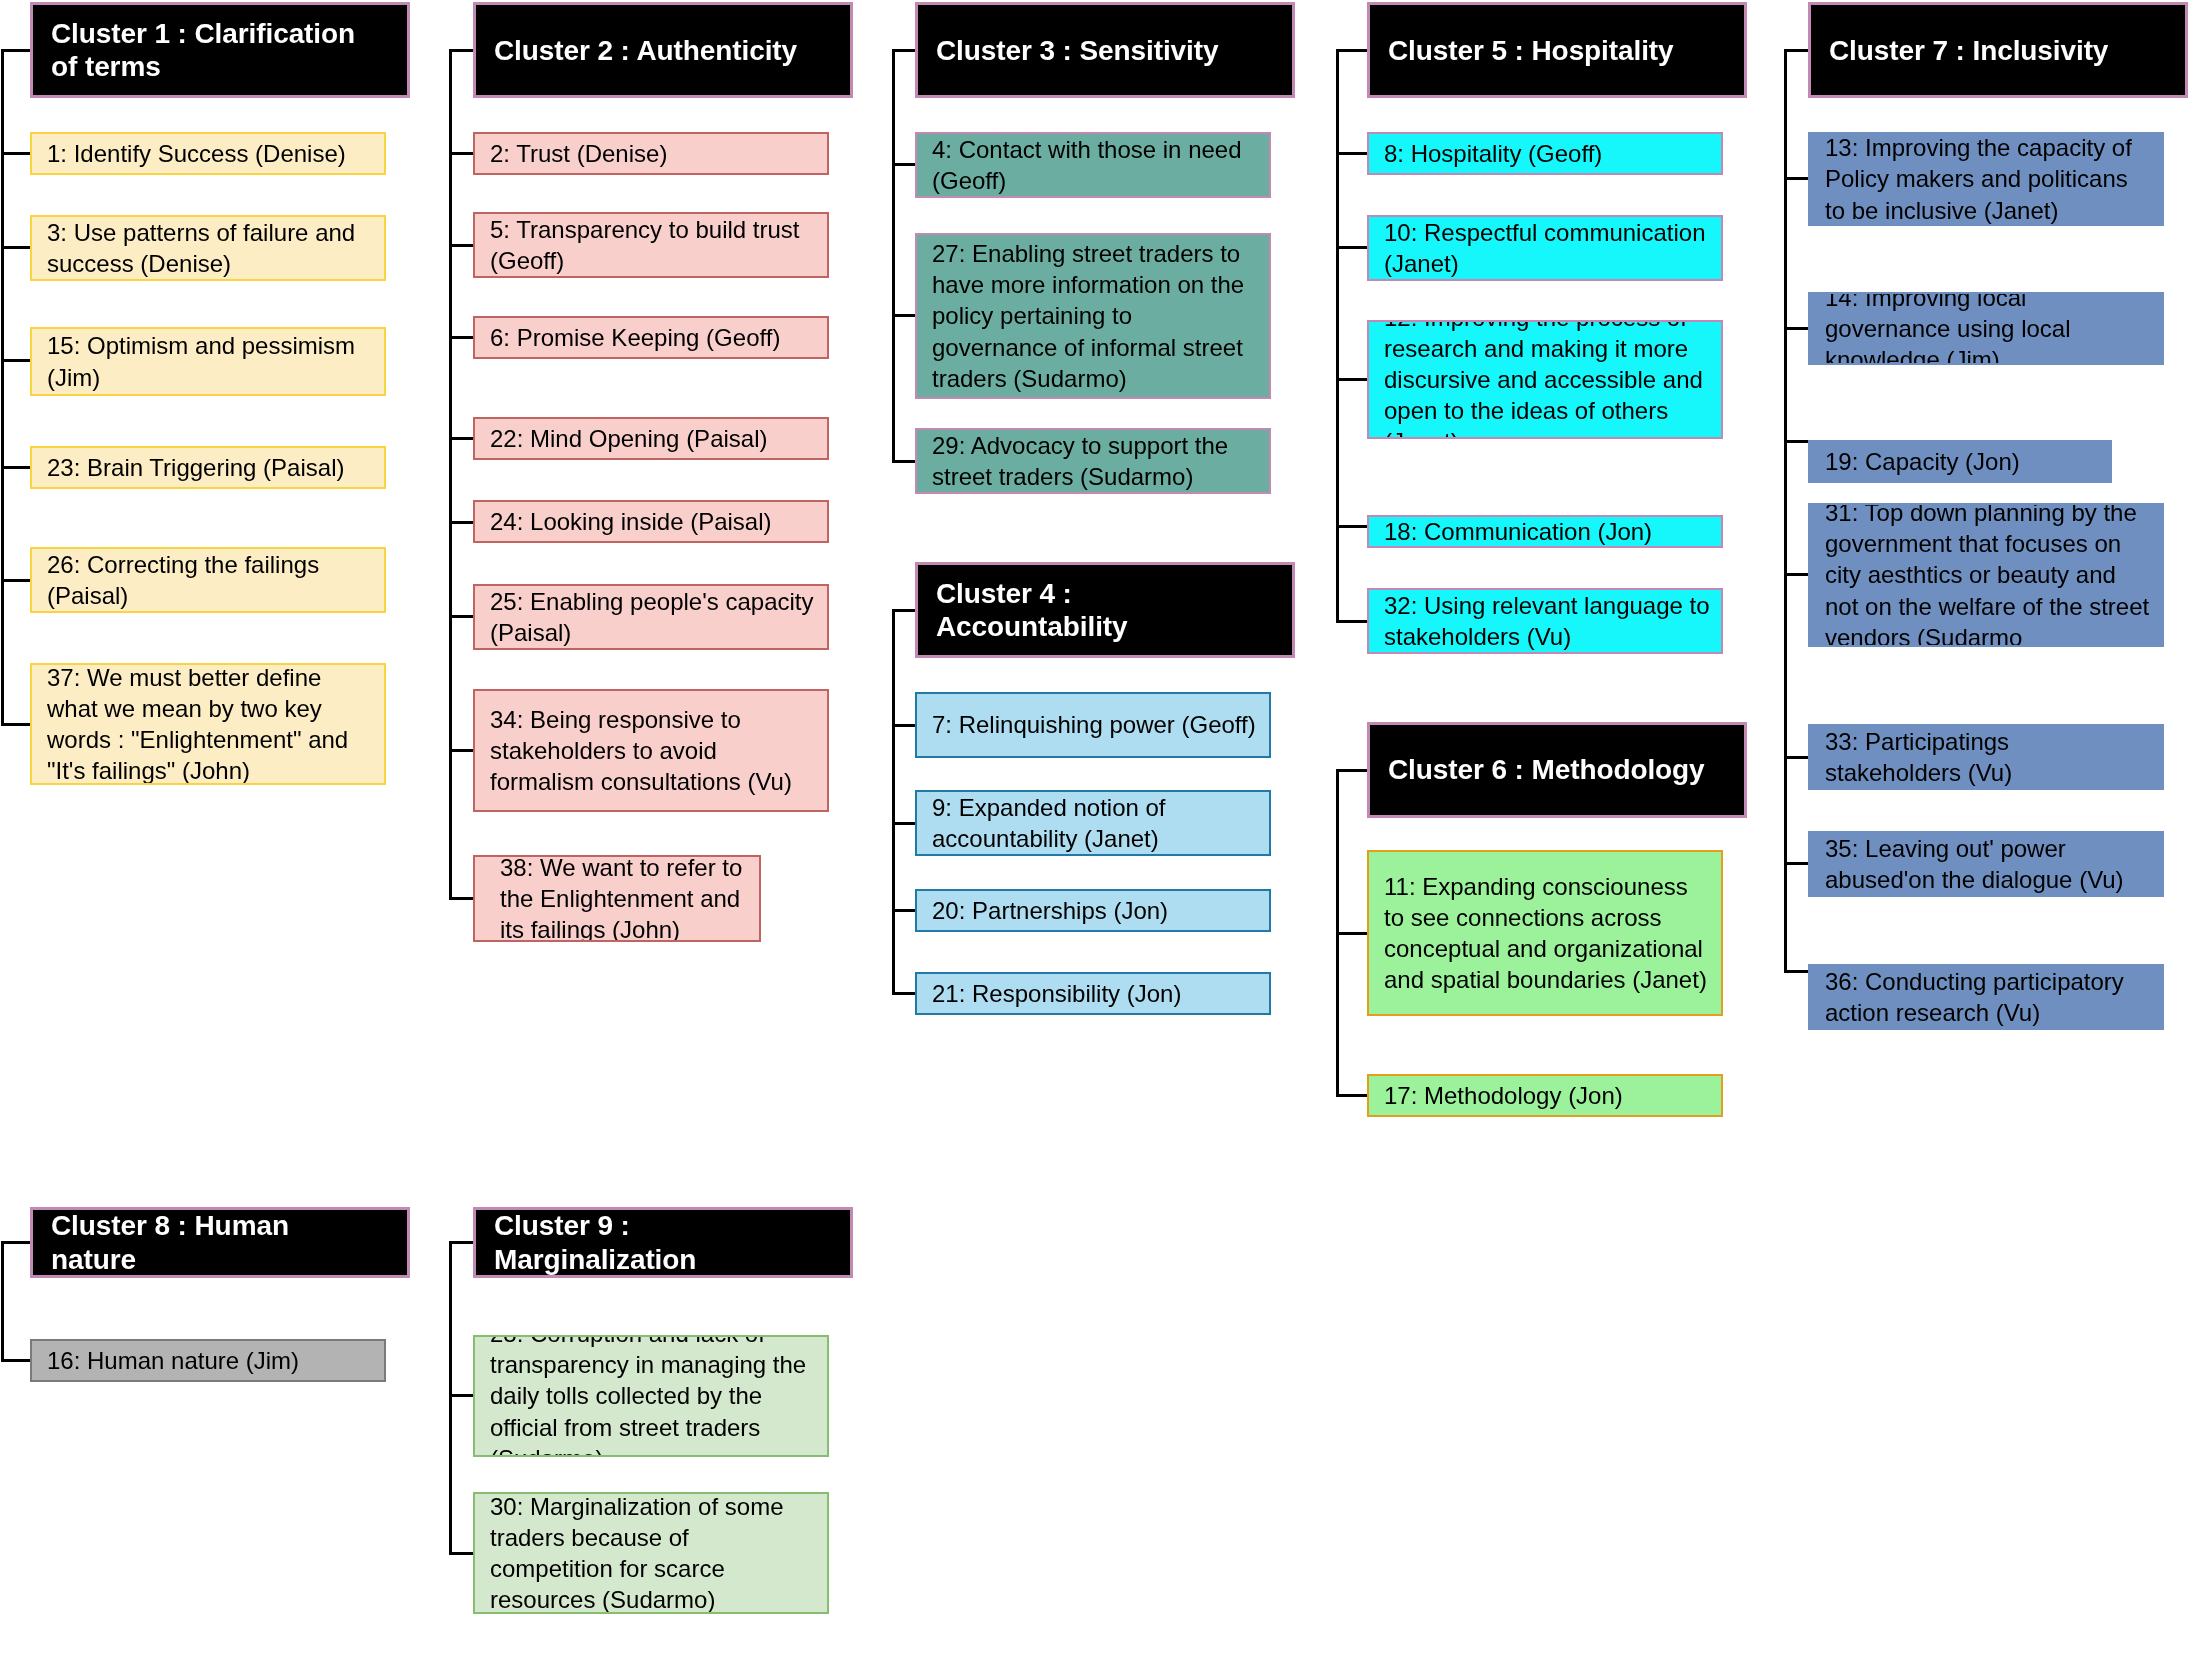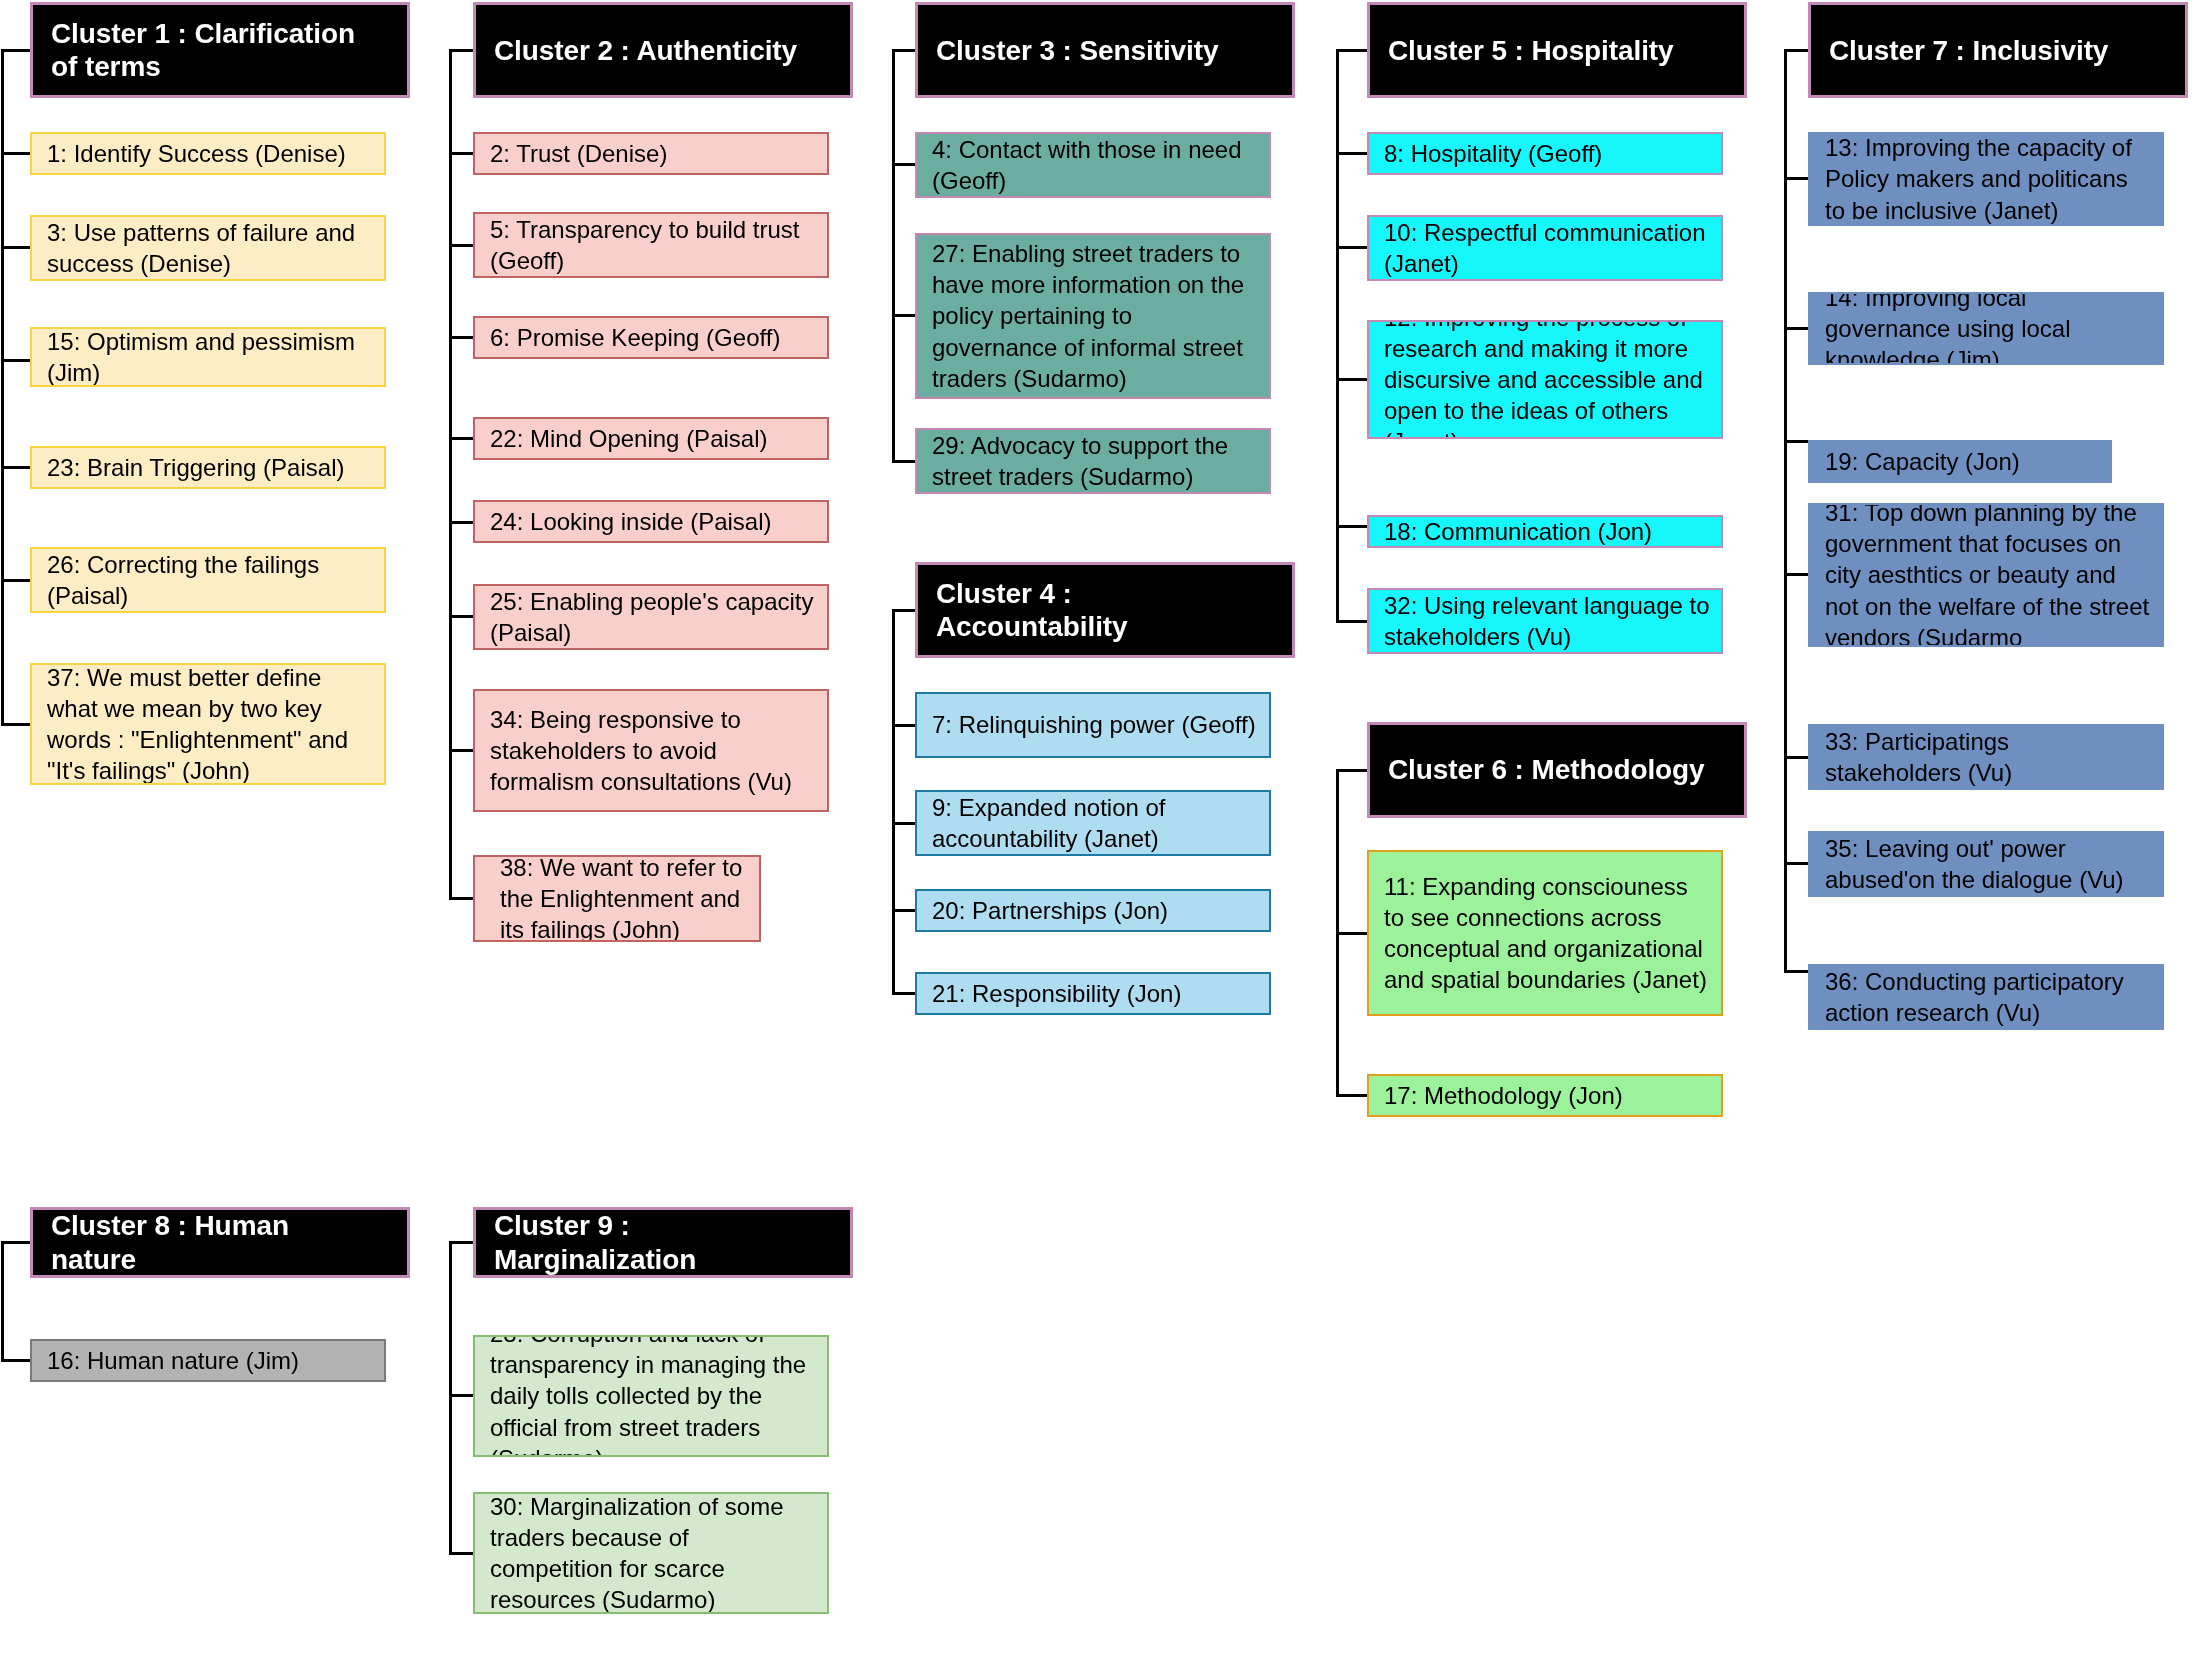--- a/index.html
+++ b/index.html
@@ -72,21 +72,21 @@
           <span>Cluster 1 : Clarification</span>
           <span>of terms</span>
         </div>
       </div>
       <div class="node p-yellow" style="left: 30px; top: 132px; width: 356px; height: 43px;">
         <span>1: Identify Success (Denise)</span>
       </div>
       <div class="node p-yellow" style="left: 30px; top: 215px; width: 356px; height: 66px;">
         <span>3: Use patterns of failure and success (Denise)</span>
       </div>
-      <div class="node p-yellow" style="left: 30px; top: 327px; width: 356px; height: 60px;">
+      <div class="node p-yellow" style="left: 30px; top: 327px; width: 356px; height: 69px;">
         <span>15: Optimism and pessimism (Jim)</span>
       </div>
       <div class="node p-yellow" style="left: 30px; top: 446px; width: 356px; height: 43px;">
         <span>23: Brain Triggering (Paisal)</span>
       </div>
       <div class="node p-yellow" style="left: 30px; top: 547px; width: 356px; height: 66px;">
         <span>26: Correcting the failings (Paisal)</span>
       </div>
       <div class="node p-yellow" style="left: 30px; top: 663px; width: 356px; height: 122px;">
         <span>37: We must better define what we mean by two key words : "Enlightenment" and "It's failings" (John)</span>

